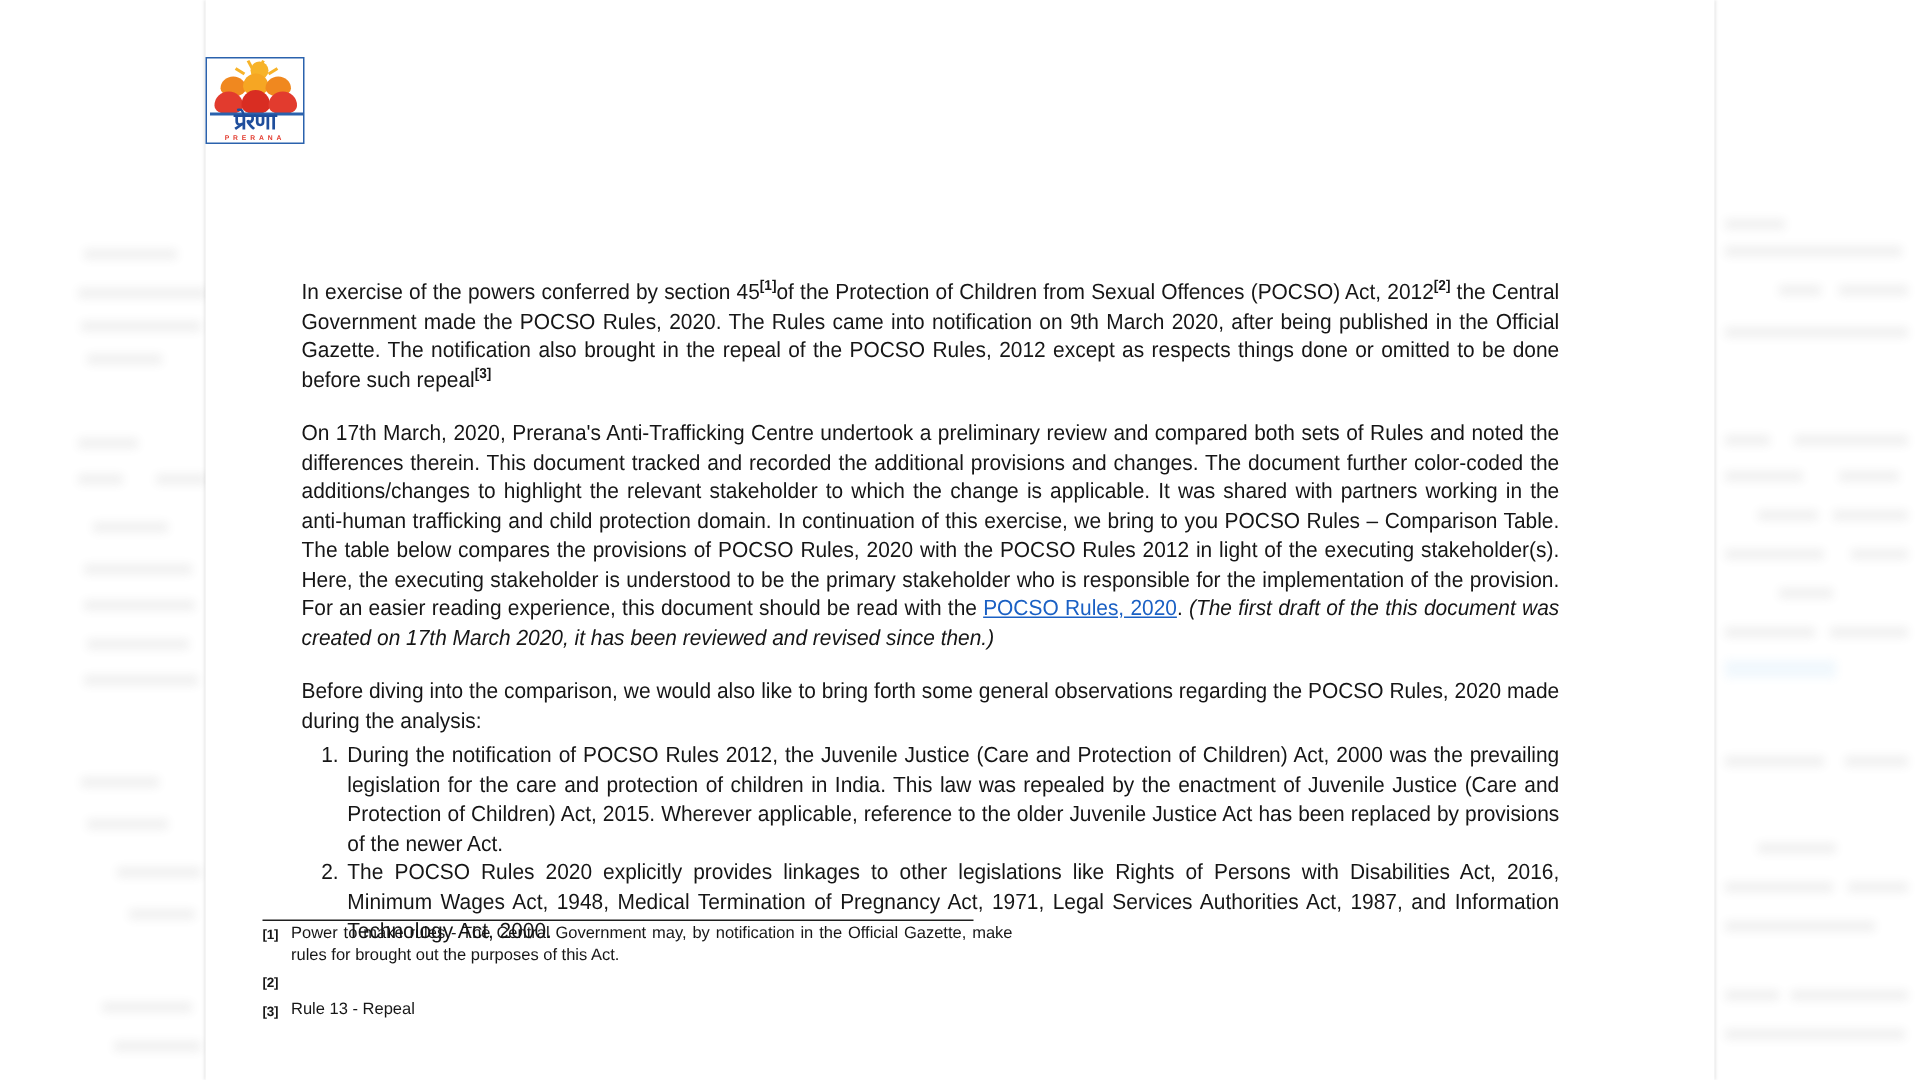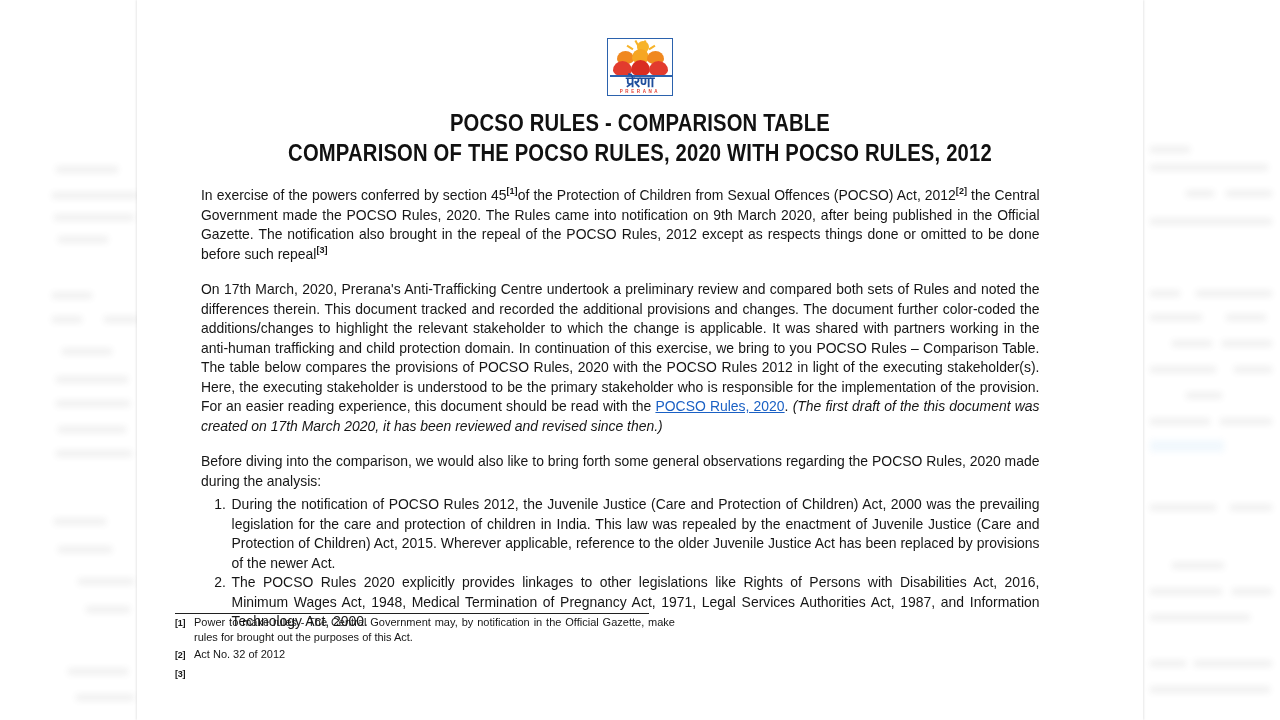--- a/index.html
+++ b/index.html
@@ -53,21 +53,21 @@
     box-sizing: border-box;
   }
 
   
   .logo-band {
     position: absolute;
     left: 0;
     top: 28px;
     width: 100%;
     display: flex;
-    justify-content: center;
+    justify-content: flex-start;
     align-items: flex-end;
     gap: 12px;
     height: 68px;
   }
 
   
   .logo-prerana {
     position: relative;
     width: 66px;
     height: 58px;
@@ -352,24 +352,20 @@
         <div class="lp-bowl r2"></div>
         <div class="lp-bowl r3"></div>
         <div class="lp-shelf"></div>
         <div class="lp-word">प्रेरणा</div>
         <div class="lp-sub">PRERANA</div>
       </div>
 
 
     </div>
 
-    <div class="title-block">
-      <div class="doc-title">POCSO RULES - COMPARISON TABLE</div>
-      <div class="doc-subtitle">COMPARISON OF THE POCSO RULES, 2020 WITH POCSO RULES, 2012</div>
-    </div>
 
     <div class="body-wrap">
 
       <p><span>In exercise of the powers conferred by section 45</span><sup class="fn">[1]</sup><span>of the Protection of Children from Sexual Offences (POCSO) Act, 2012</span><sup class="fn">[2]</sup><span> the Central Government made the POCSO Rules, 2020. The Rules came into notification on 9th March 2020, after being published in the Official Gazette. The notification also brought in the repeal of the POCSO Rules, 2012 except as respects things done or omitted to be done before such repeal</span><sup class="fn">[3]</sup></p>
 
       <p><span>On 17th March, 2020, Prerana's Anti-Trafficking Centre undertook a preliminary review and compared both sets of Rules and noted the differences therein. This document tracked and recorded the additional provisions and changes. The document further color-coded the additions/changes to highlight the relevant stakeholder to which the change is applicable. It was shared with partners working in the anti-human trafficking and child protection domain. In continuation of this exercise, we bring to you POCSO Rules – Comparison Table. The table below compares the provisions of POCSO Rules, 2020 with the POCSO Rules 2012 in light of the executing stakeholder(s). Here, the executing stakeholder is understood to be the primary stakeholder who is responsible for the implementation of the provision. For an easier reading experience, this document should be read with the </span><a class="doclink" href="#">POCSO Rules, 2020</a><span>. </span><span class="ital">(The first draft of the this document was created on 17th March 2020, it has been reviewed and revised since then.)</span></p>
 
       <p class="tight">Before diving into the comparison, we would also like to bring forth some general observations regarding the POCSO Rules, 2020 made during the analysis:</p>
 
       <ol class="obs">
@@ -382,23 +378,23 @@
     <div class="fn-rule"></div>
     <div class="fn-block">
 
       <div class="fn-item">
         <div class="fn-marker">[1]</div>
         <div class="fn-text">Power to make rules - The Central Government may, by notification in the Official Gazette, make rules for brought out the purposes of this Act.</div>
       </div>
 
       <div class="fn-item">
         <div class="fn-marker">[2]</div>
-        <div class="fn-text nojust">Act No. 32 of 2012</div>
       </div>
 
       <div class="fn-item">
         <div class="fn-marker">[3]</div>
+        <div class="fn-text nojust">Rule 13 - Repeal</div>
       </div>
 
     </div>
 
   </div>
 </div>
 
 </body></html>

